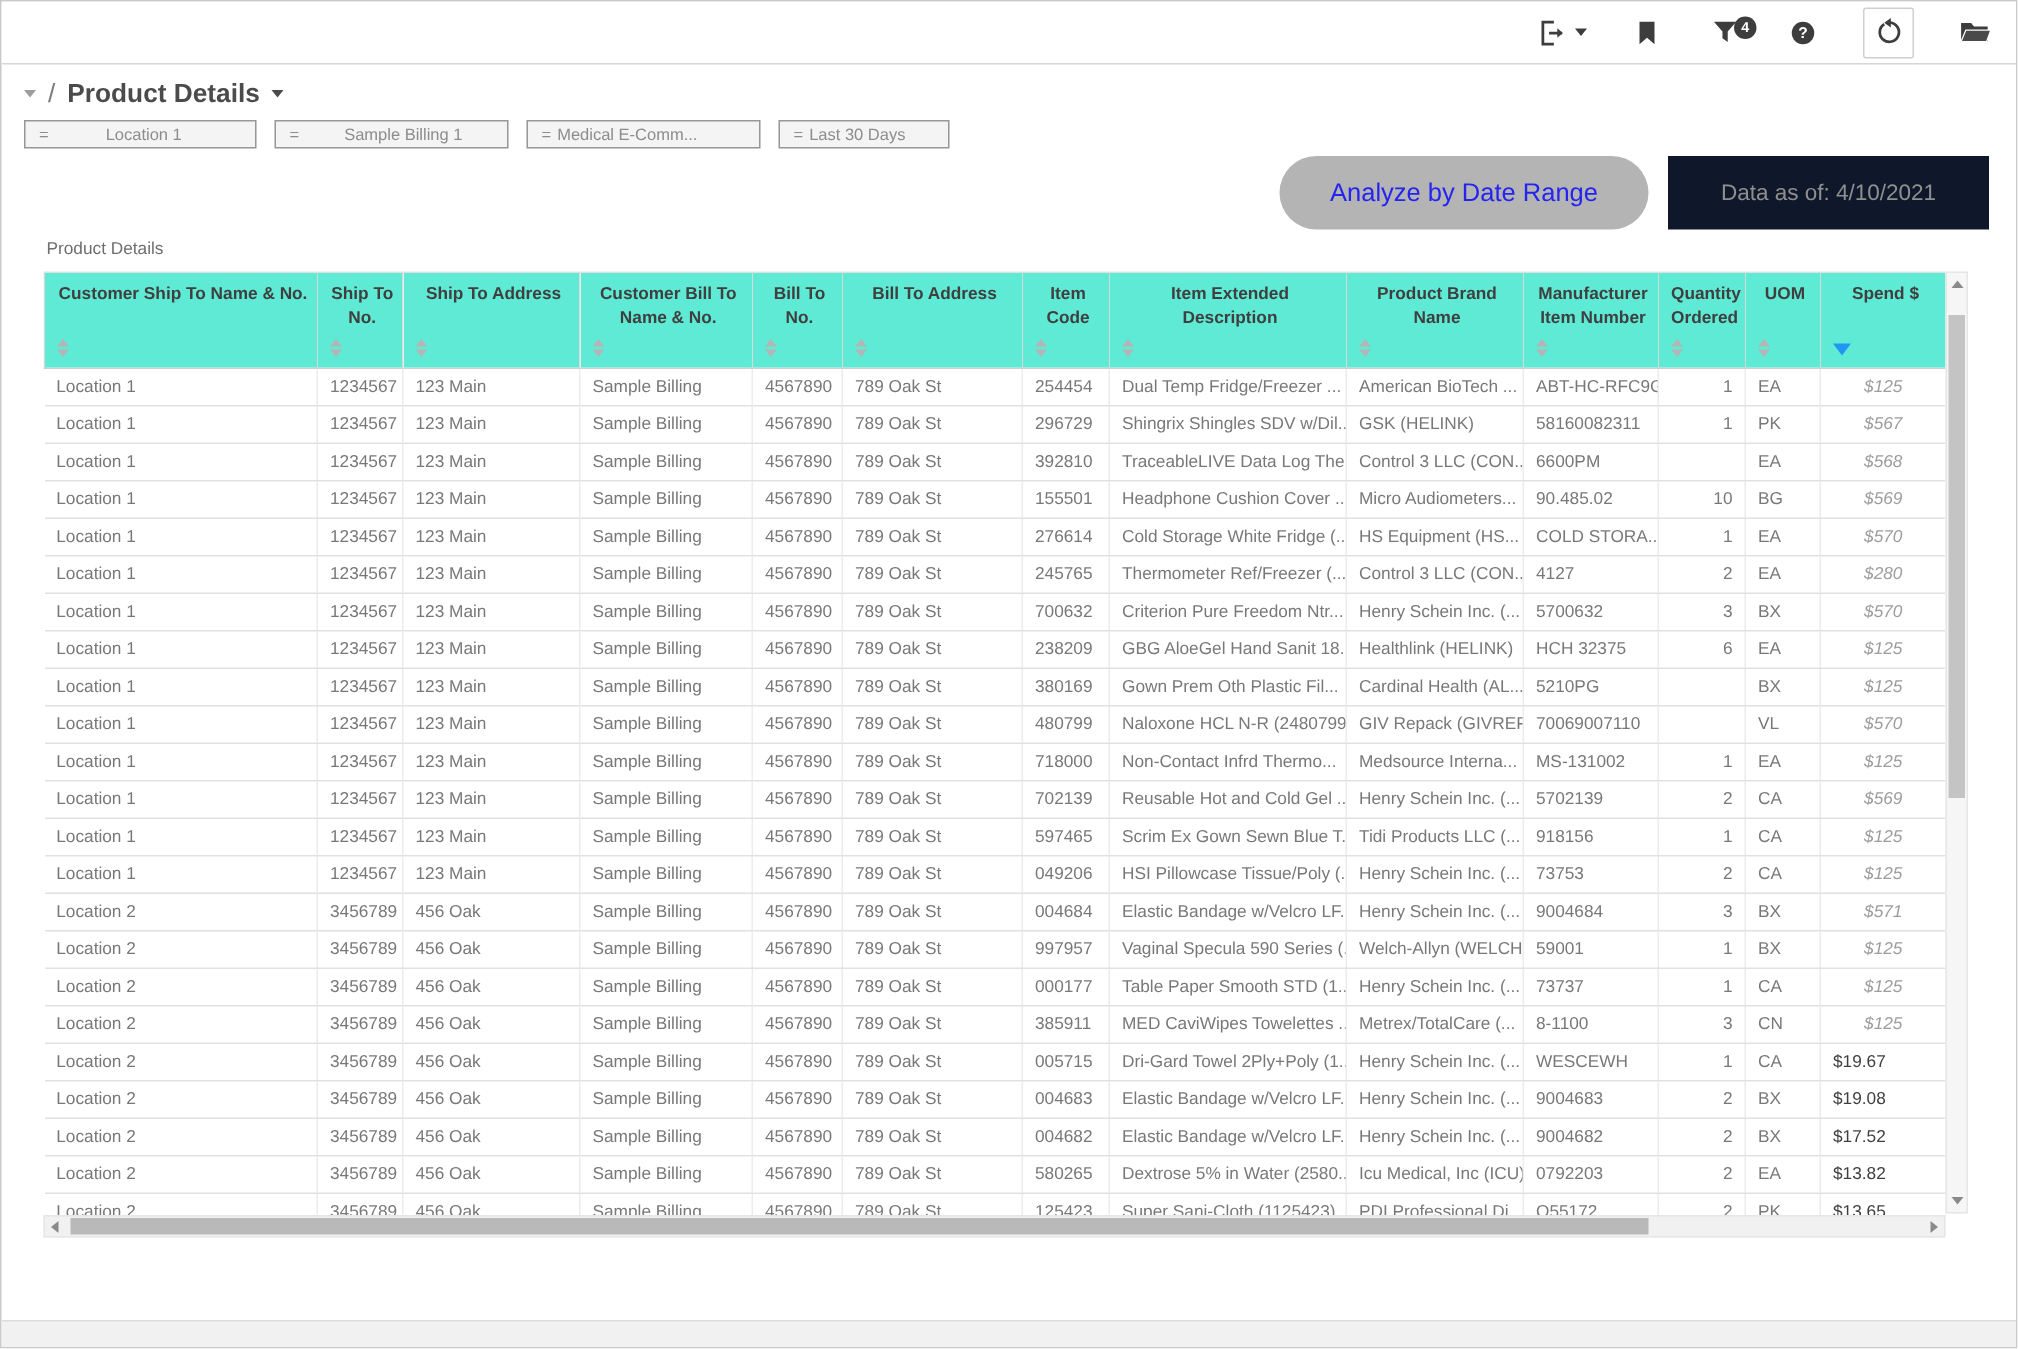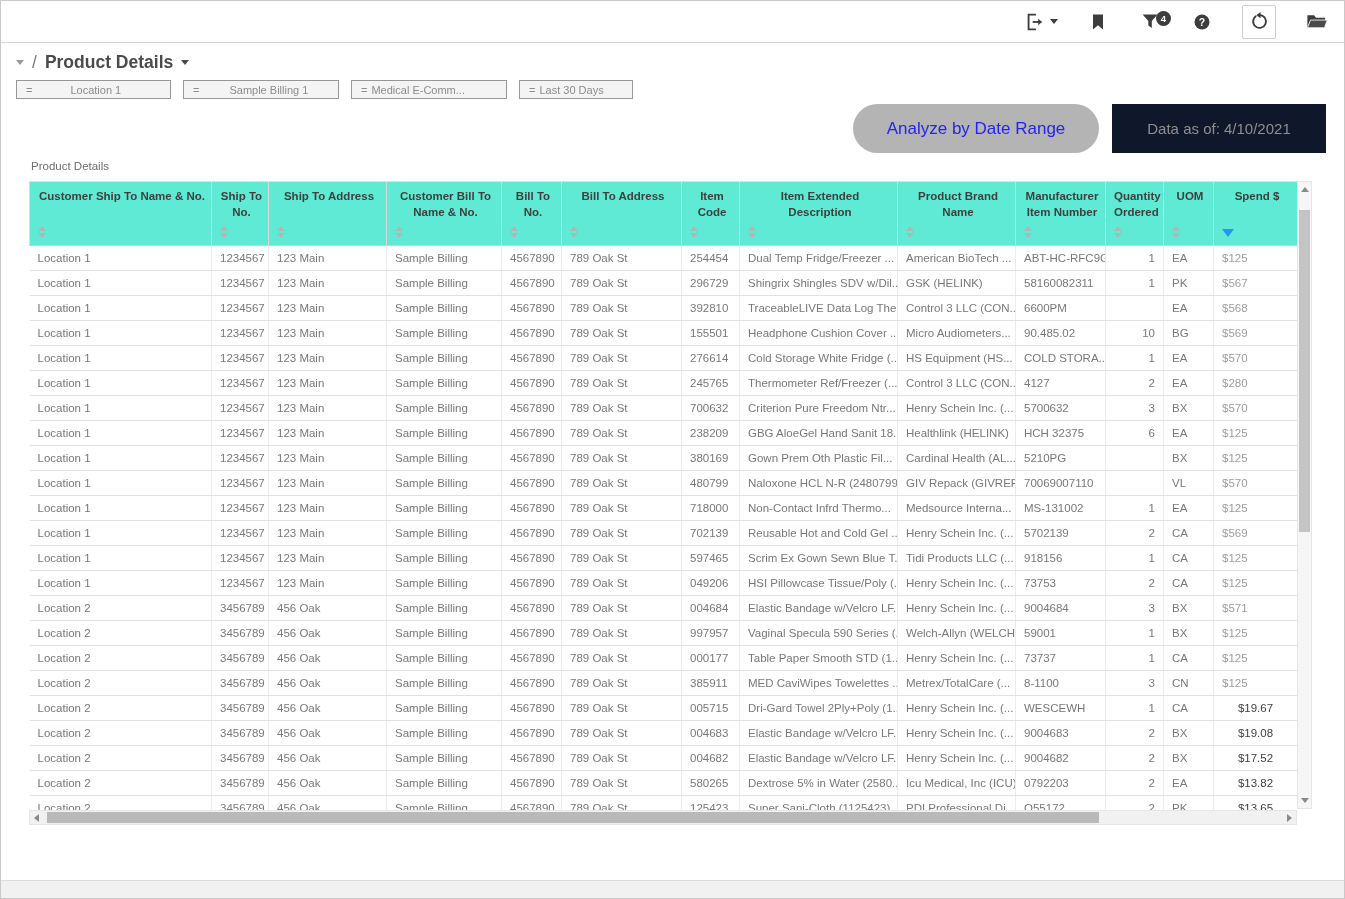--- a/index.html
+++ b/index.html
@@ -36,22 +36,22 @@
   .data-asof { width:214px; height:49px; background:#0f172a; color:#8f8f8f; font-size:15px; display:flex; align-items:center; justify-content:center; }
 
   
   .section-label { margin:61px 0 0 30px; font-size:11.5px; color:#6e6e6e; }
   .table-wrap { position:relative; margin:9px 0 0 28px; width:1283px; }
   .table-viewport { width:1268px; height:628px; overflow:hidden; border-top:1px solid #e0e0e0; }
   table.grid { table-layout:fixed; width:1268px; border-collapse:collapse; }
   .grid th { position:relative; background:#5eead4; border-right:1px solid #d9d9d9; border-left:1px solid #d9d9d9; border-bottom:1px solid #cfcfcf; vertical-align:top; text-align:center; padding:7px 5px 4px 8px; font-size:11.5px; line-height:1.35; color:#3f3f3f; height:63px; box-sizing:border-box; overflow:hidden; cursor:pointer; }
   .grid td { border-bottom:1px solid #e1e1e1; border-right:1px solid #ececec; padding:0 8px; font-size:11.5px; color:#787878; height:25px; box-sizing:border-box; white-space:nowrap; overflow:hidden; background:#fff; }
   .grid td.num { text-align:right; }
-  .grid td.spend-light { color:#9d9d9d; text-align:left; }
-  .grid td.spend-dark  { color:#3f3f3f; text-align:center; }
+  .grid td.spend-light { color:#9d9d9d; text-align:center;font-style:italic; }
+  .grid td.spend-dark  { color:#3f3f3f; text-align:left; }
   .sort-both { position:absolute; bottom:7px; left:8px; display:flex; flex-direction:column; gap:2px; }
   .sort-both i { display:block; width:0; height:0; border-left:4px solid transparent; border-right:4px solid transparent; }
   .sort-both .up   { border-bottom:5px solid #b5b5b5; }
   .sort-both .down { border-top:5px solid #b5b5b5; }
   .sort-desc { position:absolute; bottom:8px; left:8px; width:0; height:0; border-left:6px solid transparent; border-right:6px solid transparent; border-top:8px solid #2196f3; }
 
   
   .vscroll { position:absolute; top:0; left:1268px; width:15px; height:628px; background:#f6f6f6; border:1px solid #e6e6e6; box-sizing:border-box; }
   .varrow-up   { position:absolute; top:5px; left:3px; width:0; height:0; border-left:4px solid transparent; border-right:4px solid transparent; border-bottom:5px solid #8a8a8a; }
   .varrow-down { position:absolute; bottom:5px; left:3px; width:0; height:0; border-left:4px solid transparent; border-right:4px solid transparent; border-top:5px solid #8a8a8a; }

